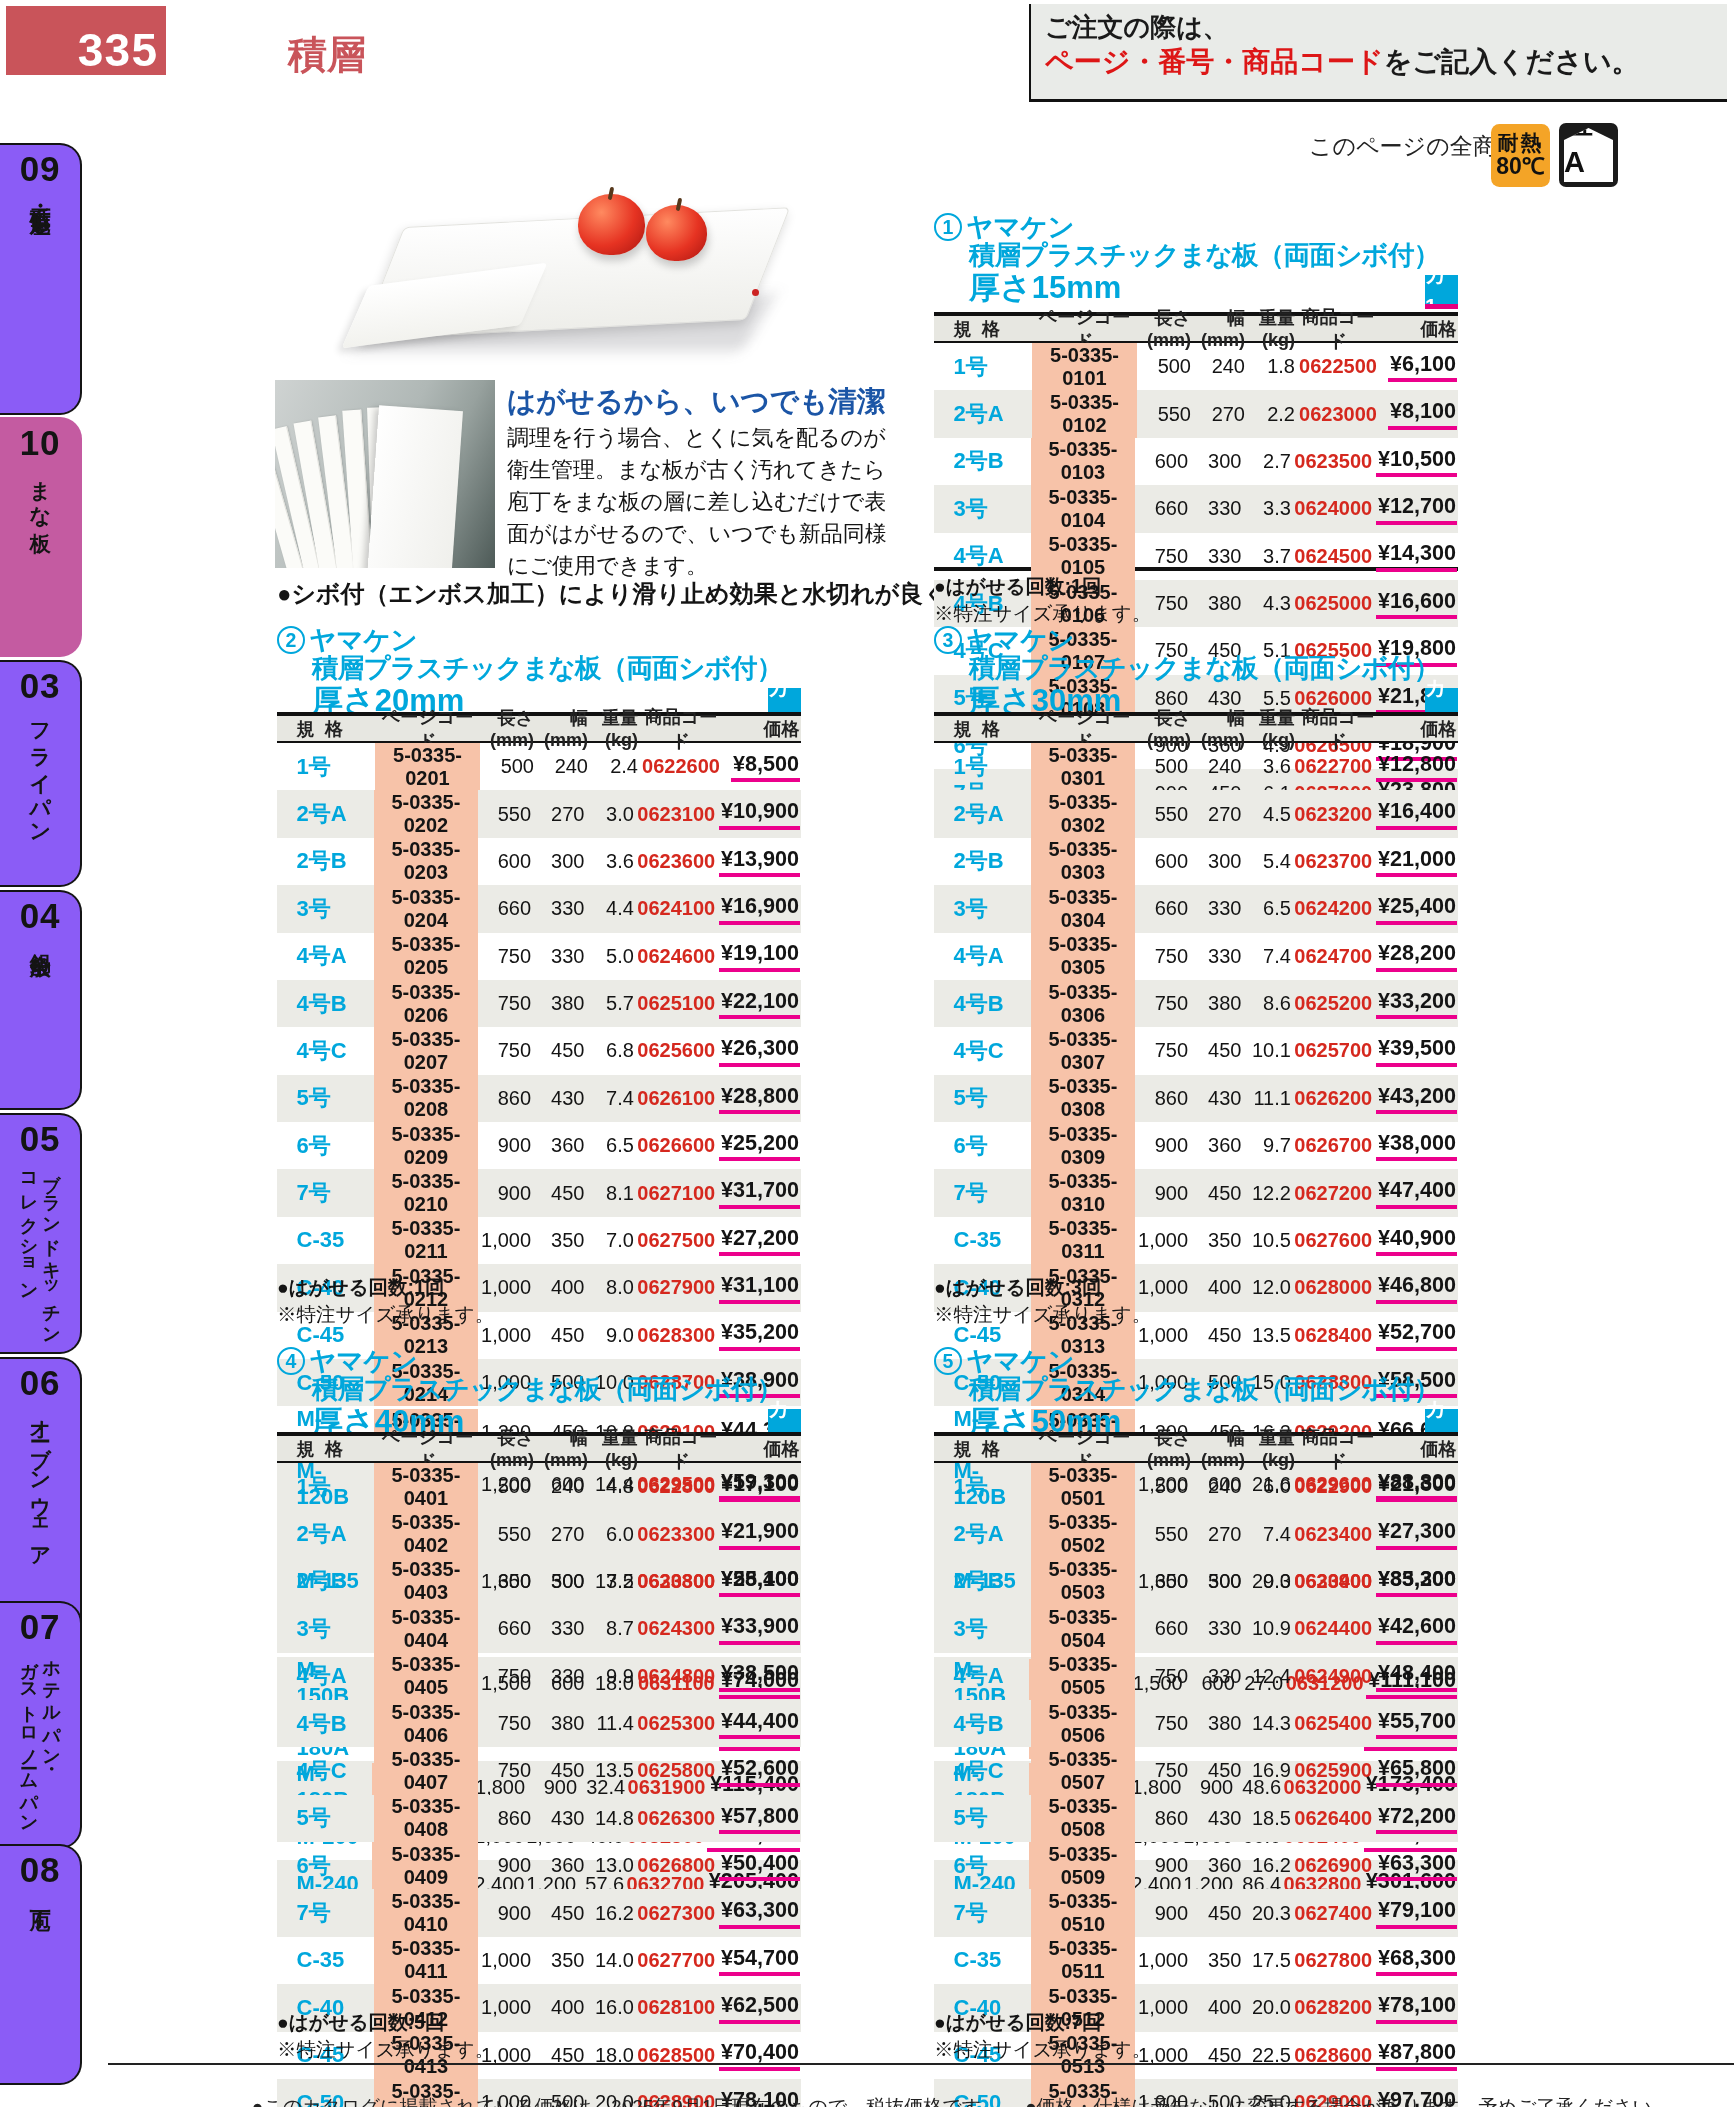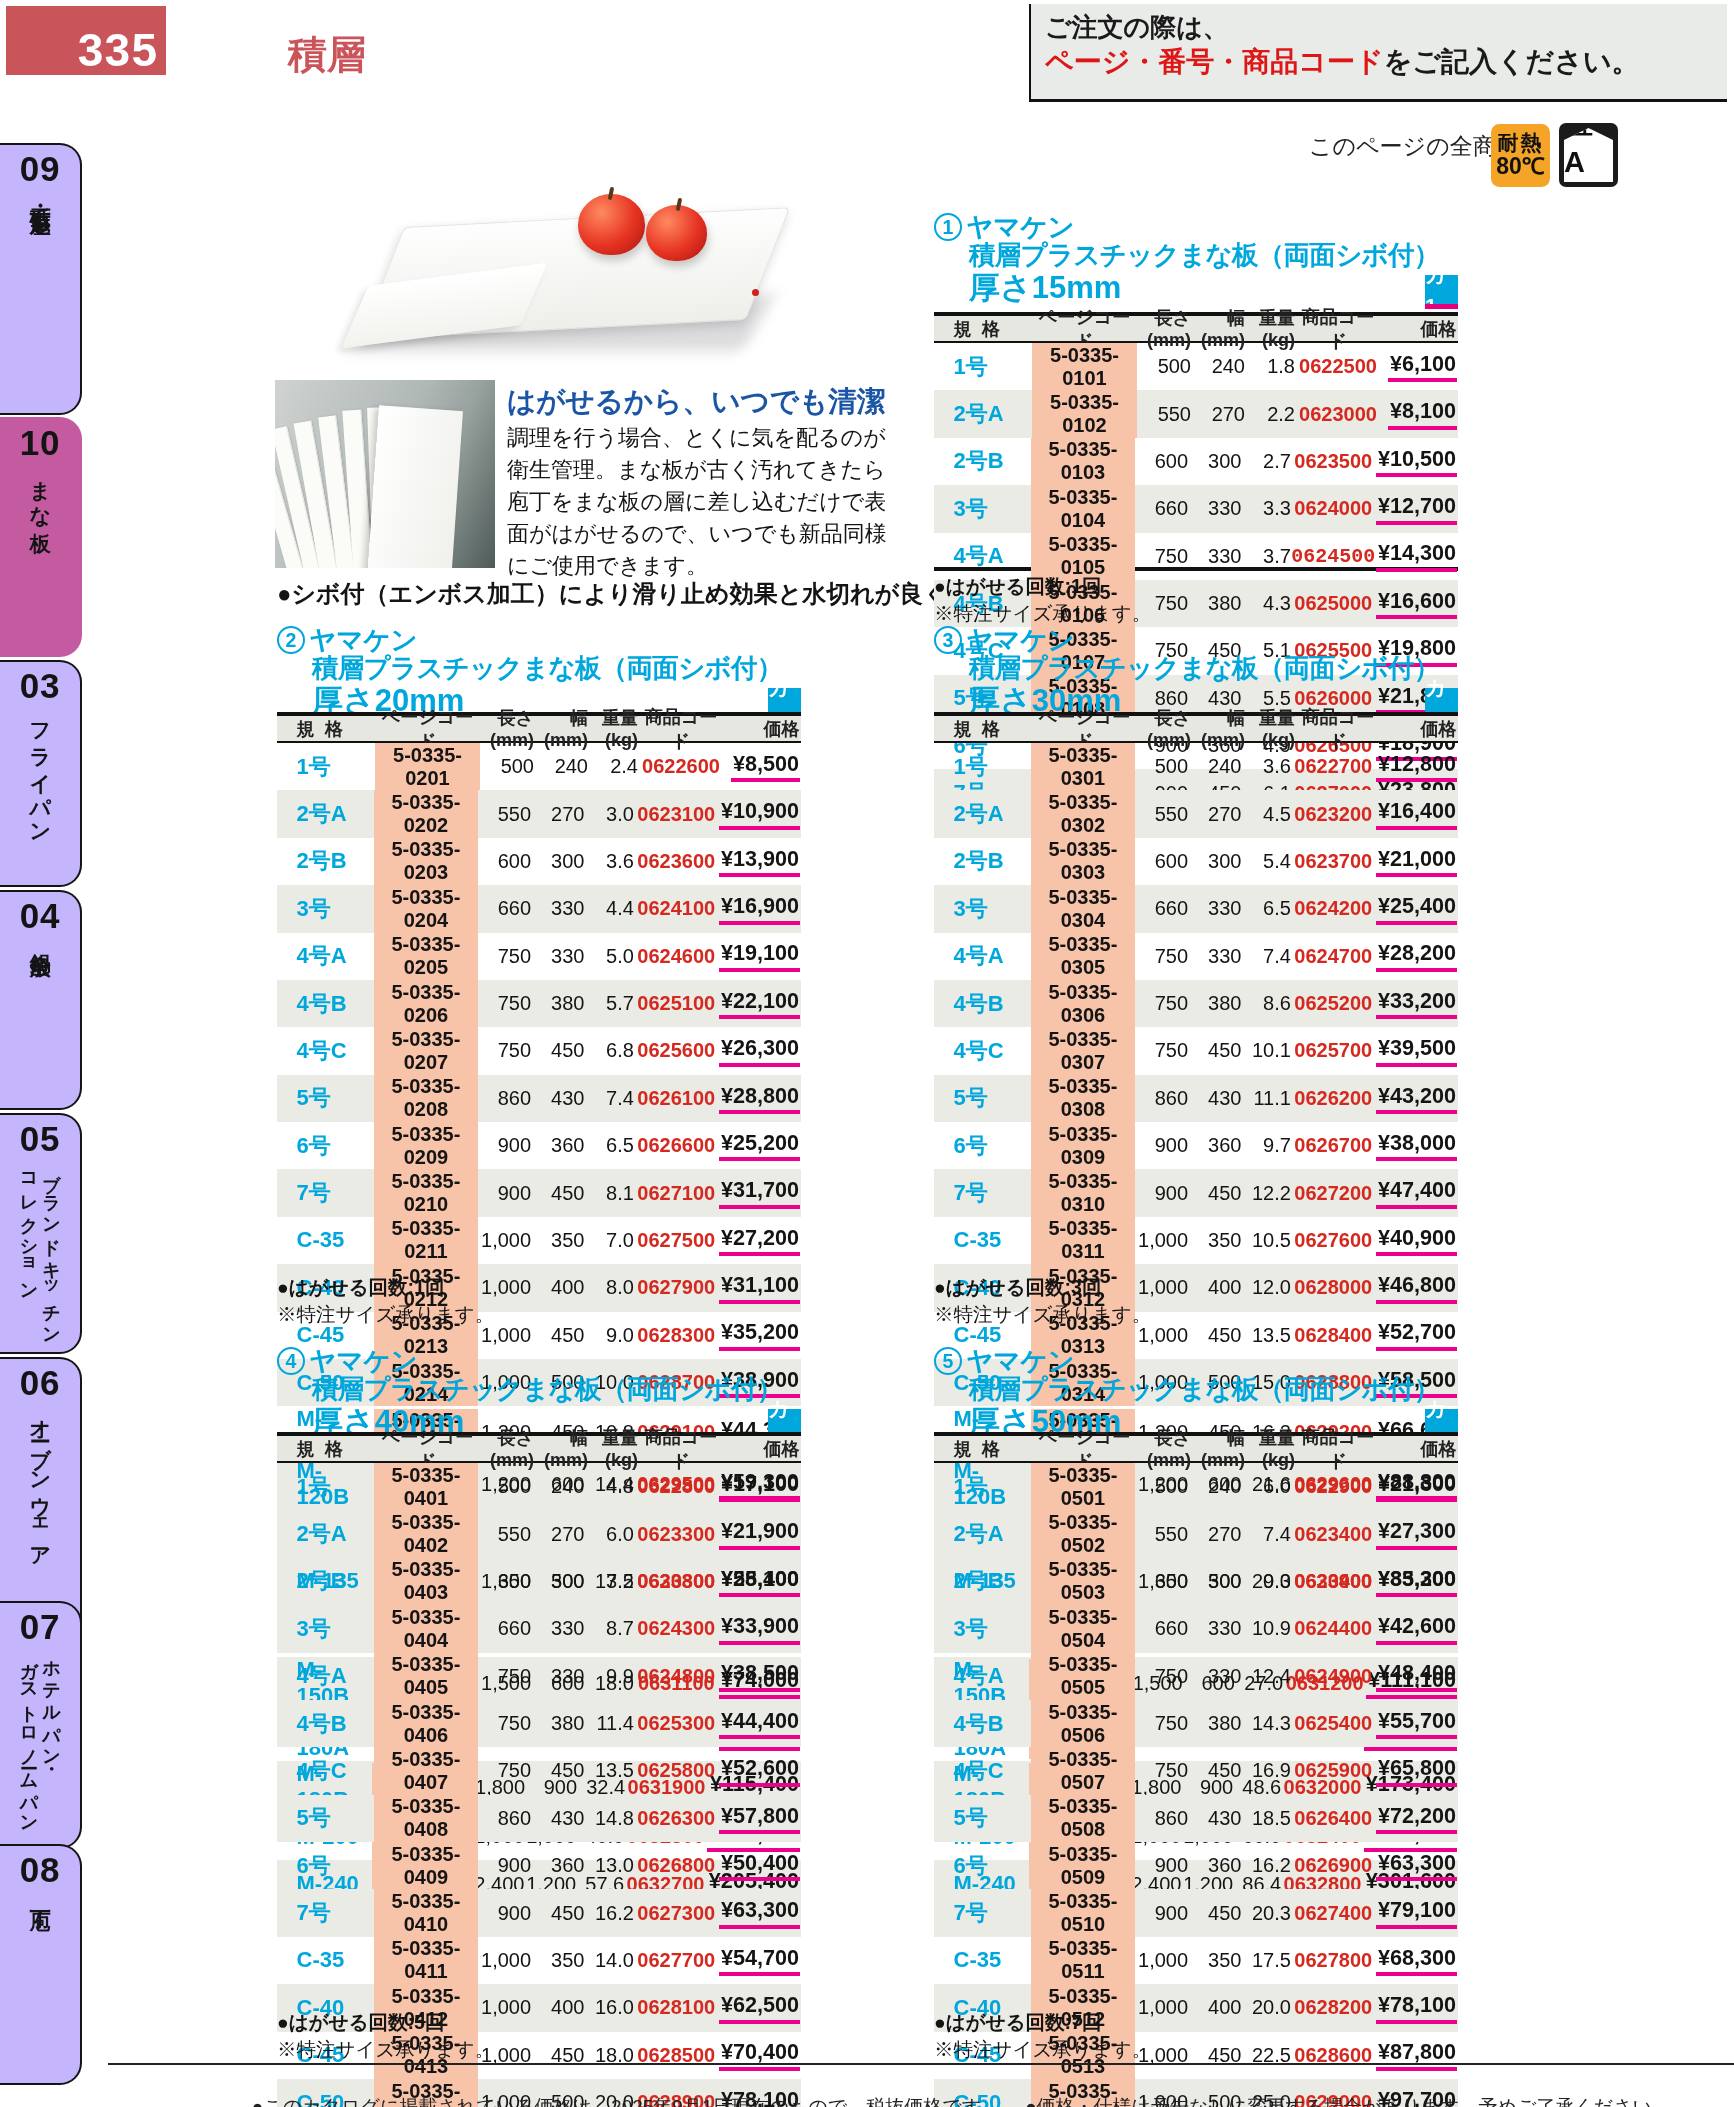--- a/index.html
+++ b/index.html
@@ -19,21 +19,21 @@
   .heat-badge{position:absolute;left:1491px;top:124px;width:59px;height:63px;background:#f4a427;border-radius:8.4px;
     display:flex;flex-direction:column;align-items:center;justify-content:center;line-height:1.05;}
   .heat-badge .h1{font-size:21px;font-weight:700;color:#111;letter-spacing:2.1px;}
   .heat-badge .h2{font-size:23px;font-weight:700;color:#111;}
   .direct-badge{position:absolute;left:1559px;top:123px;width:59px;height:64px;background:#1b1b1b;border-radius:7px;
     display:flex;align-items:center;justify-content:center;}
   .direct-inner{width:49px;height:54px;background:#fff;clip-path:polygon(0 22%,50% 0,100% 22%,100% 100%,0 100%);
     display:flex;align-items:flex-end;justify-content:center;}
   .direct-inner span{font-size:29px;font-weight:700;color:#111;line-height:1.35;}
   
-  .tab{position:absolute;left:0;width:82px;background:#c4b5fd;border:2.8px solid #141414;border-left:none;
+  .tab{position:absolute;left:0;width:82px;background:#8b5cf6;border:2.8px solid #141414;border-left:none;
     border-radius:0 22px 22px 0;box-sizing:border-box;display:flex;flex-direction:column;align-items:center;}
   .tab.active{background:#c45ba1;border-color:#c45ba1;}
   .tab .num{font-size:35px;font-weight:700;color:#141414;margin-top:5.6px;line-height:1;letter-spacing:0.7px;}
   .tab .label-wrap{flex:1;display:flex;justify-content:center;align-items:flex-start;padding-top:5.6px;width:100%;}
   .tab .label{writing-mode:vertical-rl;text-orientation:mixed;white-space:pre-line;
     font-size:21px;font-weight:600;color:#141414;line-height:1.25;letter-spacing:1.4px;}
   
   .photo-board{position:absolute;left:348px;top:190px;width:460px;height:180px;}
   .board-shadow{position:absolute;left:21px;top:105px;width:390px;height:56px;background:rgba(60,60,70,.18);
     filter:blur(7px);transform:skewX(-30deg);}
@@ -257,21 +257,21 @@
             <div class="col-wgt">3.3</div>
             <div class="col-item"><div class="item-code" style="display: inline;">0624000</div></div>
             <div class="col-price"><div class="price-u">¥12,700</div></div>
           </div>
           <div class="trow">
             <div class="col-spec">4号A</div>
             <div class="col-code"><div class="code-bg" style="display: inline-block;">5-0335-0105</div></div>
             <div class="col-len">750</div>
             <div class="col-wid">330</div>
             <div class="col-wgt">3.7</div>
-            <div class="col-item"><div class="item-code" style="display: inline; font-family: Liberation Mono, monospace;">0624500</div></div>
+            <div class="col-item"><div class="item-code" style="display: inline;">0624500</div></div>
             <div class="col-price"><div class="price-u">¥14,300</div></div>
           </div>
           <div class="trow">
             <div class="col-spec">4号B</div>
             <div class="col-code"><div class="code-bg" style="display: inline-block;">5-0335-0106</div></div>
             <div class="col-len">750</div>
             <div class="col-wid">380</div>
             <div class="col-wgt">4.3</div>
             <div class="col-item"><div class="item-code" style="display: inline;">0625000</div></div>
             <div class="col-price"><div class="price-u">¥16,600</div></div>

